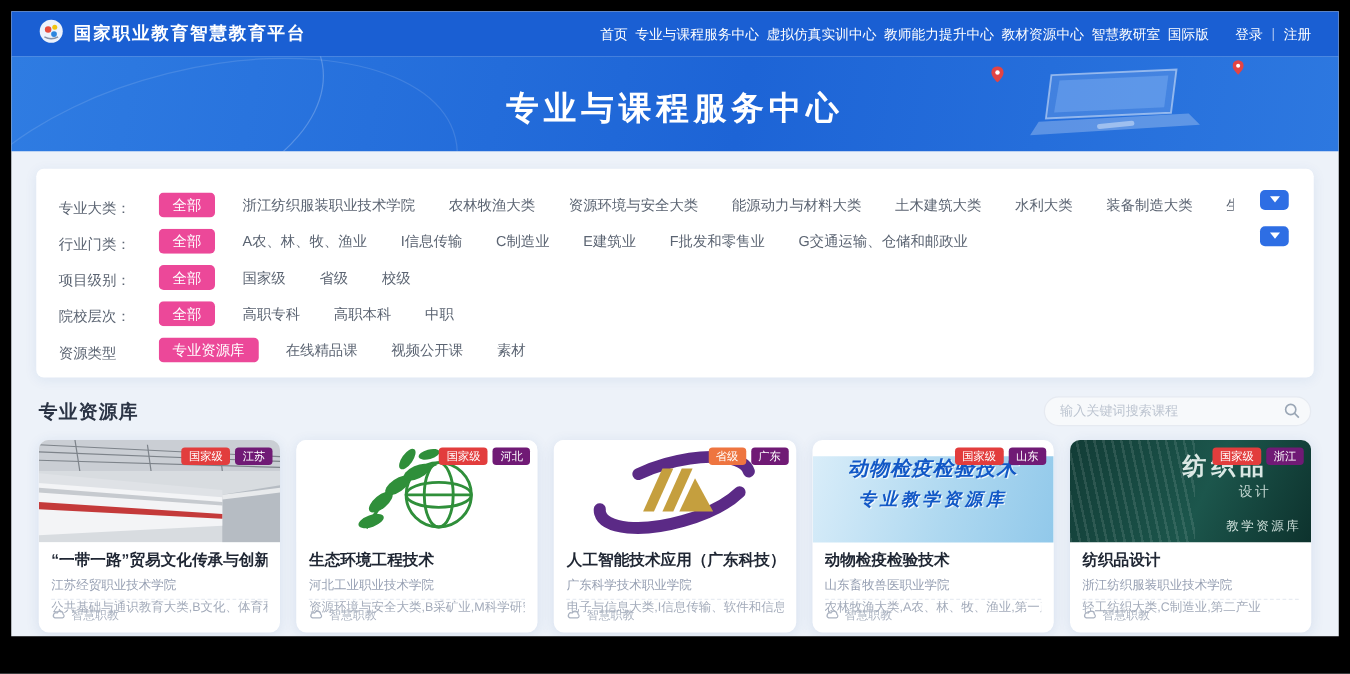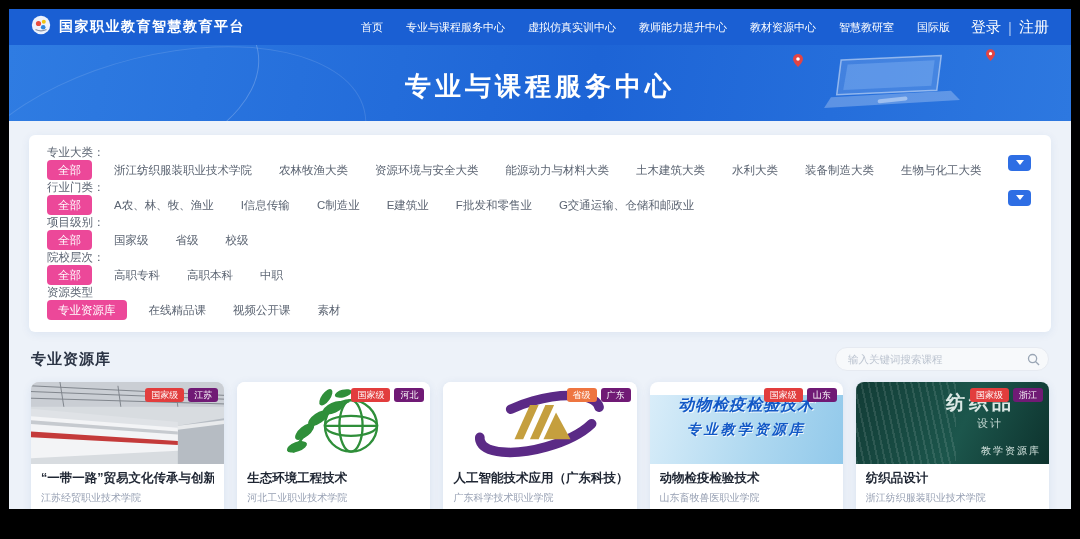--- a/index.html
+++ b/index.html
@@ -6,40 +6,40 @@
   body{
     width:1080px;height:539px;background:#000;position:relative;overflow:hidden;
     font-family:"Liberation Sans","DejaVu Sans",sans-serif;
   }
   .page{position:absolute;left:9px;top:9px;width:1062px;height:500px;background:#edf2f9;overflow:hidden;}
 
   
   .topbar{height:36px;background:#1a5fd3;display:flex;align-items:center;padding:0 22px;position:relative;z-index:3;}
   .logo{display:flex;align-items:center;gap:8px;}
   .logo-title{color:#fff;font-size:14px;font-weight:bold;letter-spacing:1.5px;}
-  .nav{margin-left:auto;display:flex;align-items:center;gap:23px;}
+  .nav{margin-left:auto;display:flex;align-items:center;gap:6px;}
   .nav-item{color:#fff;font-size:11px;cursor:pointer;white-space:nowrap;}
   .auth{display:flex;align-items:center;gap:7px;margin-left:21px;}
-  .auth span{color:#fff;font-size:15px;}
+  .auth span{color:#fff;font-size:11px;}
   .auth .sep{opacity:.6;}
 
   
   .hero{height:76px;background:linear-gradient(100deg,#2f7ce2 0%,#1d64d6 55%,#2d78e0 100%);position:relative;overflow:hidden;}
   .hero-title{position:absolute;left:0;right:0;top:24px;text-align:center;color:#fff;font-size:26px;font-weight:bold;letter-spacing:4px;}
   .ring{position:absolute;border:1px solid rgba(255,255,255,.22);border-radius:50%;}
   .ring.r1{left:-90px;top:-60px;width:340px;height:190px;transform:rotate(-10deg);}
   .ring.r2{left:-60px;top:10px;width:420px;height:210px;transform:rotate(-14deg);border-color:rgba(255,255,255,.12);}
   .laptop{position:absolute;right:95px;top:4px;opacity:.85;}
   .pin{position:absolute;}
   .pin.p1{right:268px;top:8px;}
   .pin.p2{right:76px;top:2px;}
 
   
   .filter-card{margin:14px 20px 0;background:#fff;border-radius:6px;box-shadow:0 2px 10px rgba(31,72,152,.08);padding:10px 18px 12px;}
-  .filter-row{display:flex;align-items:flex-start;min-height:29px;position:relative;padding-right:46px;flex-direction:column;}
+  .filter-row{display:flex;align-items:flex-end;min-height:29px;position:relative;padding-right:46px;}
   .f-label{width:80px;flex:none;font-size:11.5px;color:#5b6472;}
   .f-opts{display:flex;align-items:center;flex-wrap:nowrap;overflow:hidden;}
   .opt{font-size:11.5px;color:#5b6472;margin-right:27px;cursor:pointer;white-space:nowrap;}
   .opt.active{background:#ec4899;color:#fff;border-radius:4px;padding:2.5px 11px;margin-right:22px;}
   .expand-btn{position:absolute;right:2px;top:50%;margin-top:-8px;width:23px;height:16px;background:#2e6ee4;border-radius:4px;display:flex;align-items:center;justify-content:center;cursor:pointer;}
   .expand-btn i{width:0;height:0;border-left:4px solid transparent;border-right:4px solid transparent;border-top:5px solid #fff;display:block;}
 
   
   .section-head{margin:15px 22px 0;display:flex;align-items:center;justify-content:space-between;}
   .section-title{font-size:15px;font-weight:bold;color:#2b3445;letter-spacing:1px;}
@@ -66,21 +66,21 @@
 
   
   .banner-blue{height:100%;background:linear-gradient(105deg,#d9edf9 0%,#aed8f0 55%,#90c8ea 100%);position:relative;}
   .bb-line{font-weight:900;font-style:italic;color:#1258c6;text-align:center;letter-spacing:1px;text-shadow:1px 1px 0 rgba(255,255,255,.8);}
   .bb-1{font-size:16px;margin-top:13px;}
   .bb-2{font-size:14px;margin-top:5px;letter-spacing:3px;}
   .banner-teal{height:100%;background:linear-gradient(115deg,#123c36 0%,#1c564c 55%,#0d322d 100%);position:relative;}
   .banner-teal::before{content:"";position:absolute;left:0;top:0;bottom:0;width:52%;
     background:repeating-linear-gradient(78deg,rgba(255,255,255,.10) 0 2px,transparent 2px 7px);}
   .bt-1{position:absolute;right:34px;top:8px;font-size:19px;font-weight:bold;letter-spacing:4px;color:rgba(236,245,242,.92);text-align:center;}
-  .bt-2{position:absolute;right:46px;top:34px;font-size:11px;color:rgba(222,236,232,.85);letter-spacing:2px;}
+  .bt-2{position:absolute;right:32px;top:34px;font-size:11px;color:rgba(222,236,232,.85);letter-spacing:2px;}
   .bt-3{position:absolute;right:8px;bottom:6px;font-size:10px;color:#cfe0db;letter-spacing:2px;}
 </style>
 </head>
 <body>
 
 <div class="page">
 
   <div class="topbar">
     <div class="logo">
       <span>

